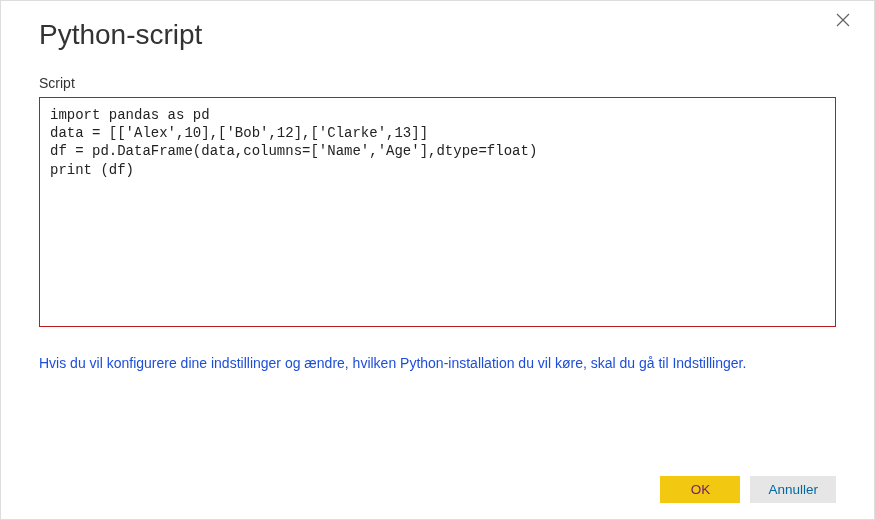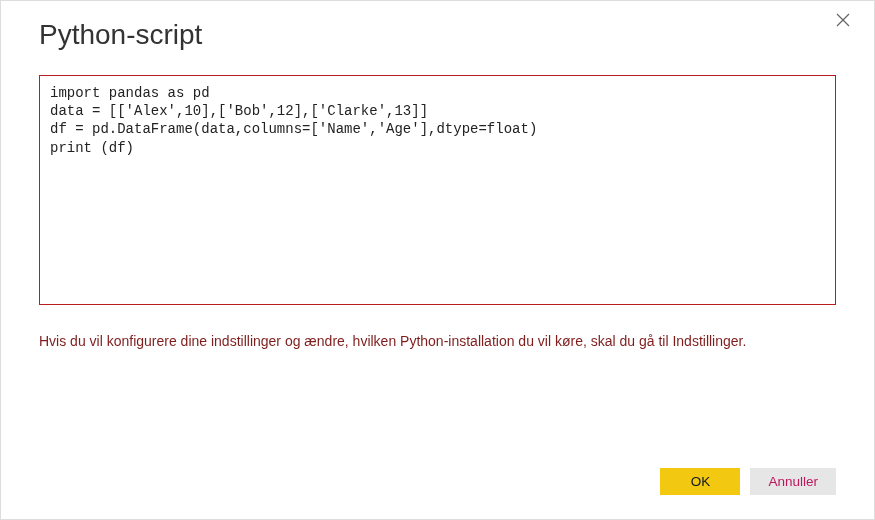--- a/index.html
+++ b/index.html
@@ -15,21 +15,21 @@
     position: absolute;
     top: 12px;
     right: 18px;
     width: 20px;
     height: 20px;
     cursor: pointer;
     color: #666;
   }
   .close-btn svg { width: 14px; height: 14px; }
   .content {
-    padding: 18px 38px 20px 38px;
+    padding: 18px 38px 12px 38px;
     height: 100%;
     display: flex;
     flex-direction: column;
   }
   .title {
     font-size: 28px;
     font-weight: 300;
     color: #333;
     margin-bottom: 24px;
   }
@@ -52,61 +52,62 @@
     overflow: auto;
     outline: none;
   }
   .under-text {
     font-size: 13.5px;
     color: #444;
     margin-top: 10px;
   }
   .help-text {
     font-size: 14px;
-    color: #7f1d1d;
+    color: #1d4ed8;
     margin-top: 28px;
   }
   .button-row {
     margin-top: auto;
     display: flex;
     justify-content: flex-end;
     gap: 10px;
     padding-bottom: 4px;
   }
   .btn {
     min-width: 80px;
     padding: 6px 18px;
     font-size: 13.5px;
     text-align: center;
     border: none;
     cursor: pointer;
     font-family: inherit;
   }
   .btn-primary {
     background: #f2c811;
-    color: #0f172a;
+    color: #701a75;
   }
   .btn-secondary {
     background: #e6e6e6;
-    color: #be185d;
+    color: #0369a1;
   }
 </style>
 </head>
 <body>
 
 <div class="close-btn">
   <svg viewBox="0 0 14 14">
       <line x1="1" y1="1" x2="13" y2="13" stroke="currentColor" stroke-width="1.2"></line>
       <line x1="13" y1="1" x2="1" y2="13" stroke="currentColor" stroke-width="1.2"></line>
     </svg>
 </div>
 
 <div class="content">
   <h1 class="title">Python-script</h1>
 
+  <div class="field-label">Script</div>
 
   <textarea class="script-box" spellcheck="false" style="">import pandas as pd
 data = [['Alex',10],['Bob',12],['Clarke',13]]
 df = pd.DataFrame(data,columns=['Name','Age'],dtype=float)
 print (df)</textarea>
 
 
   <div class="help-text">Hvis du vil konfigurere dine indstillinger og ændre, hvilken Python-installation du vil køre, skal du gå til Indstillinger.</div>
 
   <div class="button-row">

